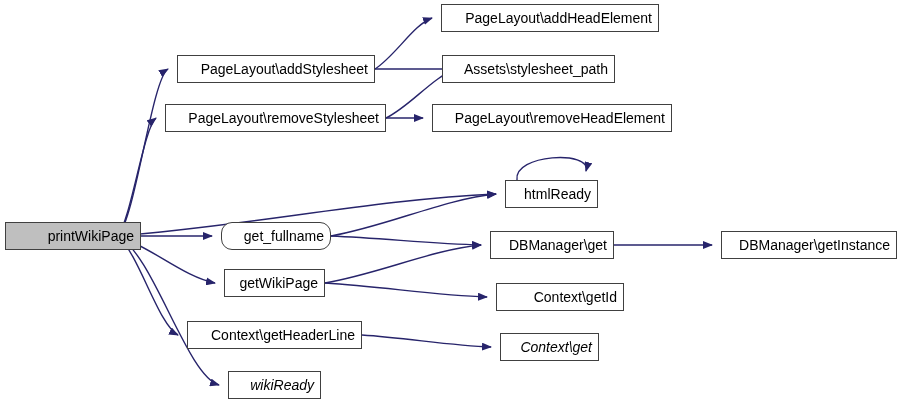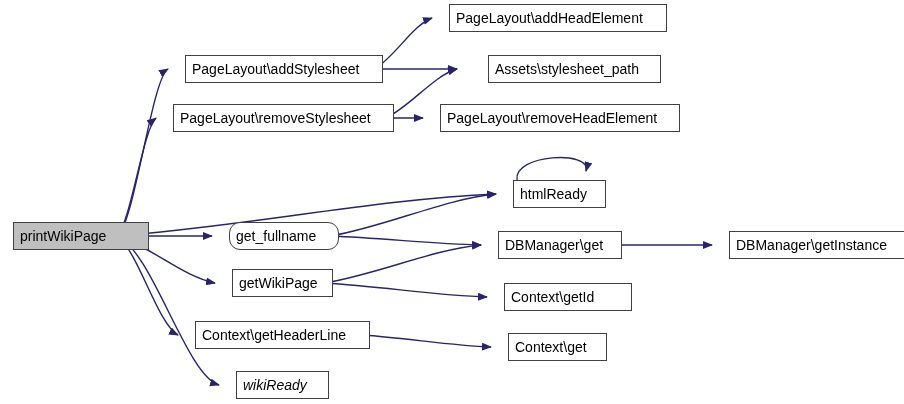--- a/index.html
+++ b/index.html
@@ -26,25 +26,24 @@
   .node {
     position: absolute;
     box-sizing: border-box;
     border: 1px solid #404040;
     background: #ffffff;
     color: #000000;
     font-size: 14px;
     line-height: 1;
     display: flex;
     align-items: center;
-    justify-content: flex-start;
+    justify-content: flex-end;
     white-space: nowrap;
     height: 28px;
     letter-spacing: 0px;
-    margin-left: 8px;
   }
   .node.root {
     background: #bfbfbf;
     border-color: #404040;
   }
   .node-label {
     display: block;
     padding: 0 6px;
   }
 </style>
@@ -87,21 +86,21 @@
       </div>
       <div class="node" style="left: 177px; top: 55px; width: 198px;">
         <span class="node-label">PageLayout\addStylesheet</span>
       </div>
       <div class="node" style="left: 165px; top: 104px; width: 221px;">
         <span class="node-label">PageLayout\removeStylesheet</span>
       </div>
       <div class="node" style="left: 441px; top: 4px; width: 218px;">
         <span class="node-label">PageLayout\addHeadElement</span>
       </div>
-      <div class="node" style="left: 480px; top: 55px; width: 173px;">
+      <div class="node" style="left: 442px; top: 55px; width: 173px;">
         <span class="node-label">Assets\stylesheet_path</span>
       </div>
       <div class="node" style="left: 432px; top: 104px; width: 240px;">
         <span class="node-label">PageLayout\removeHeadElement</span>
       </div>
       <div class="node" style="left: 505px; top: 180px; width: 93px;">
         <span class="node-label">htmlReady</span>
       </div>
       <div class="node" style="left: 221px; top: 222px; width: 110px; border-radius: 11px;">
         <span class="node-label">get_fullname</span>
@@ -114,21 +113,21 @@
       </div>
       <div class="node" style="left: 224px; top: 269px; width: 101px;">
         <span class="node-label">getWikiPage</span>
       </div>
       <div class="node" style="left: 496px; top: 283px; width: 128px;">
         <span class="node-label">Context\getId</span>
       </div>
       <div class="node" style="left: 187px; top: 321px; width: 175px;">
         <span class="node-label">Context\getHeaderLine</span>
       </div>
-      <div class="node" style="left: 500px; top: 333px; width: 99px;">
+      <div class="node" style="left: 500px; top: 333px; width: 99px; font-style: italic;">
         <span class="node-label">Context\get</span>
       </div>
       <div class="node" style="left: 228px; top: 371px; width: 93px; font-style: italic;">
         <span class="node-label">wikiReady</span>
       </div>
     </div>
 
 </div>
 
 </body></html>

